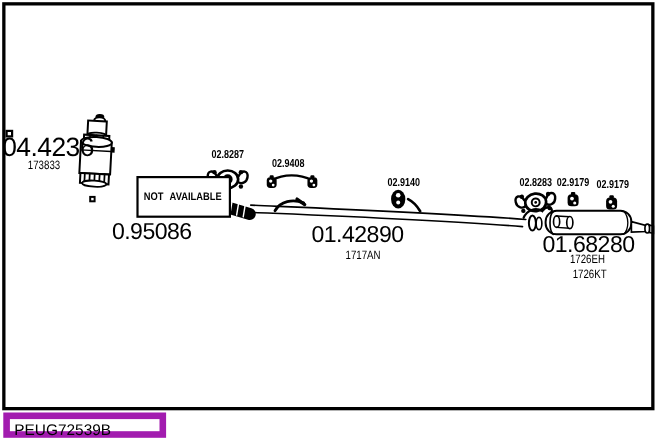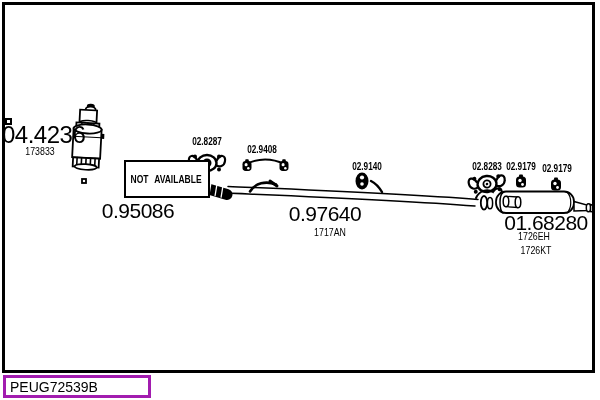--- a/index.html
+++ b/index.html
@@ -20,21 +20,21 @@
          transform:scaleX(0.78); transform-origin:50% 50%; }
   .na-box {
     position:absolute; left:92px; top:160px; width:86px; height:38px;
     border:2px solid #000; box-sizing:border-box; background:#fff;
     display:flex; align-items:center; justify-content:center;
     font-weight:bold; font-size:10px; line-height:13px; text-align:center;margin-left:32px;
   }
   .na-box > div { transform:scaleX(0.85); }
   .code-box {
     position:absolute; left:3px; top:375px; width:148px; height:23px;
-    border:3px solid #a21caf; box-sizing:border-box; background:#fff;
+    border:6px solid #a21caf; box-sizing:border-box; background:#fff;
     font-size:14px; line-height:19px; padding-left:4px;
   }
 </style>
 </head>
 <body>
 
 <div class="stage">
 
   <svg class="draw" width="600" height="400" viewBox="0 0 600 400" stroke="#000" fill="none" stroke-linecap="round">
     <defs>
@@ -149,30 +149,30 @@
   <div class="na-box">
     <div>NOT</div>
     <div>AVAILABLE</div>
   </div>
   <div class="lbl big" style="left:86px; top:199px; width:104px;">0.95086</div>
 
   <div class="lbl plbl" style="left:183px; top:136px; width:48px;">02.8287</div>
 
   <div class="lbl plbl" style="left:238px; top:144px; width:48px;">02.9408</div>
 
-  <div class="lbl big" style="left:273px; top:202px; width:104px;">0.97640</div>
+  <div class="lbl big" style="left:273px; top:202px; width:104px;">01.42890</div>
   <div class="lbl ref" style="left:299px; top:226px; width:62px;">1717AN</div>
 
   <div class="lbl plbl" style="left:343px; top:161px; width:48px;">02.9140</div>
 
   <div class="lbl plbl" style="left:463px; top:161px; width:48px;">02.8283</div>
   <div class="lbl plbl" style="left:498px; top:161px; width:46px;">02.9179</div>
   <div class="lbl plbl" style="left:534px; top:163px; width:46px;">02.9179</div>
 
-  <div class="lbl big" style="left:494px; top:211px; width:104px;">01.68280</div>
+  <div class="lbl big" style="left:483px; top:211px; width:104px;">01.68280</div>
   <div class="lbl ref" style="left:503px; top:230px; width:62px;">1726EH</div>
   <div class="lbl ref" style="left:505px; top:244px; width:62px;">1726KT</div>
 
   <div class="code-box">
     <span>PEUG72539B</span>
   </div>
 
 </div>
 
 </body></html>

